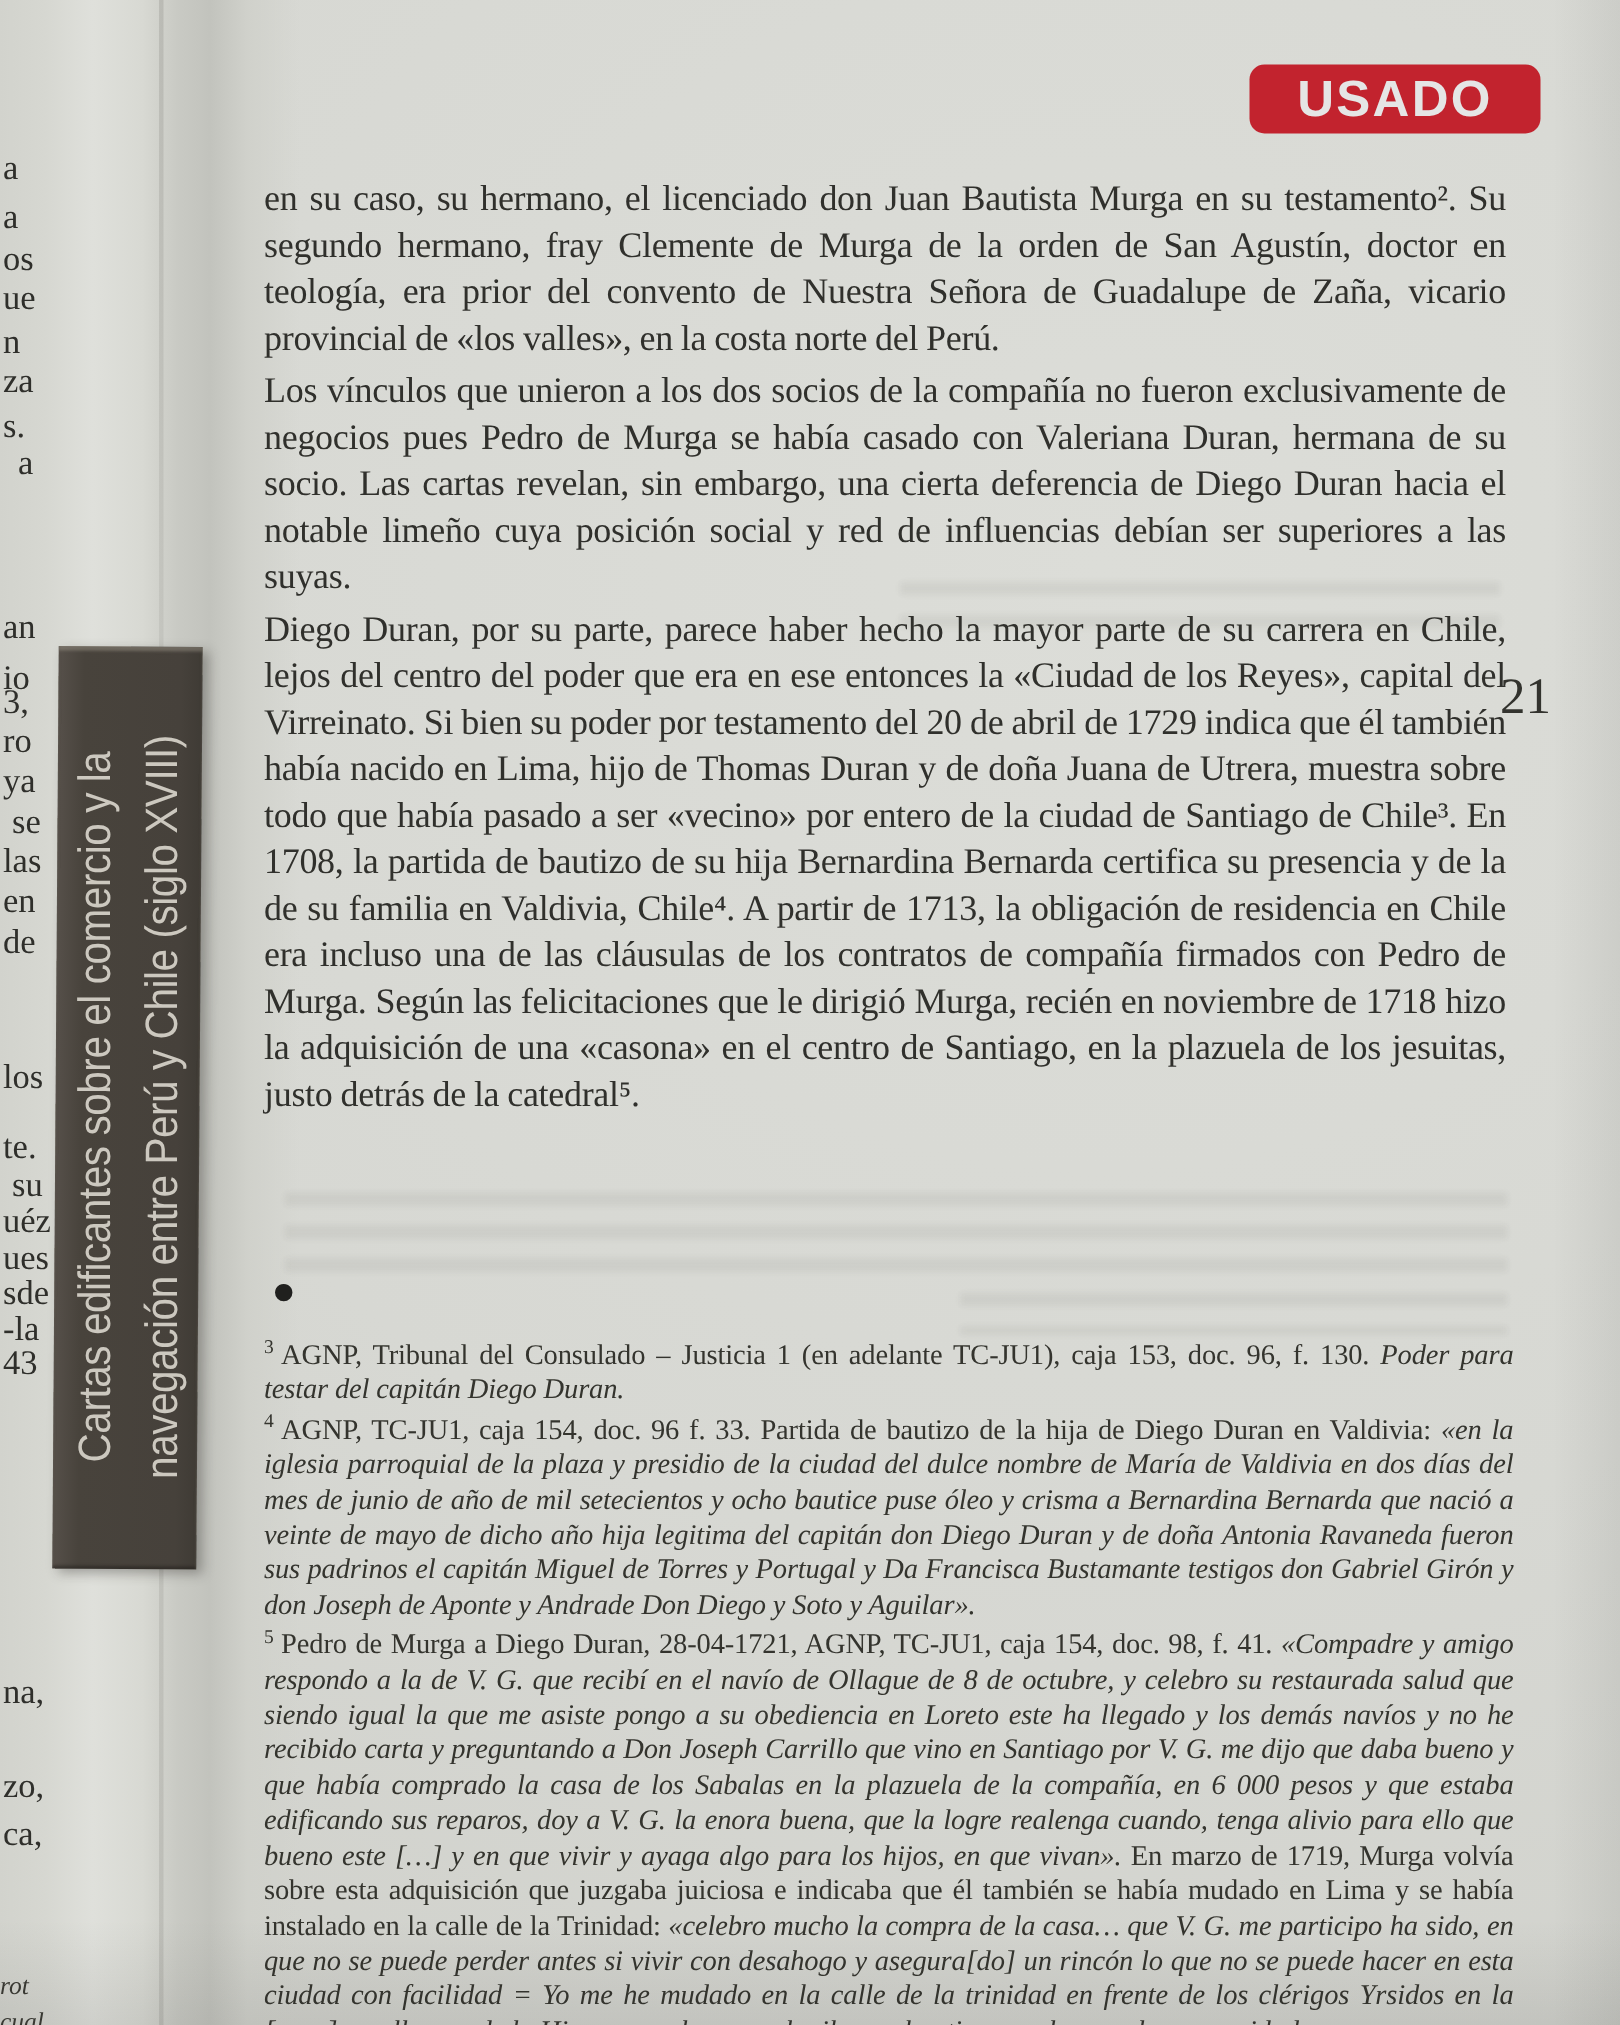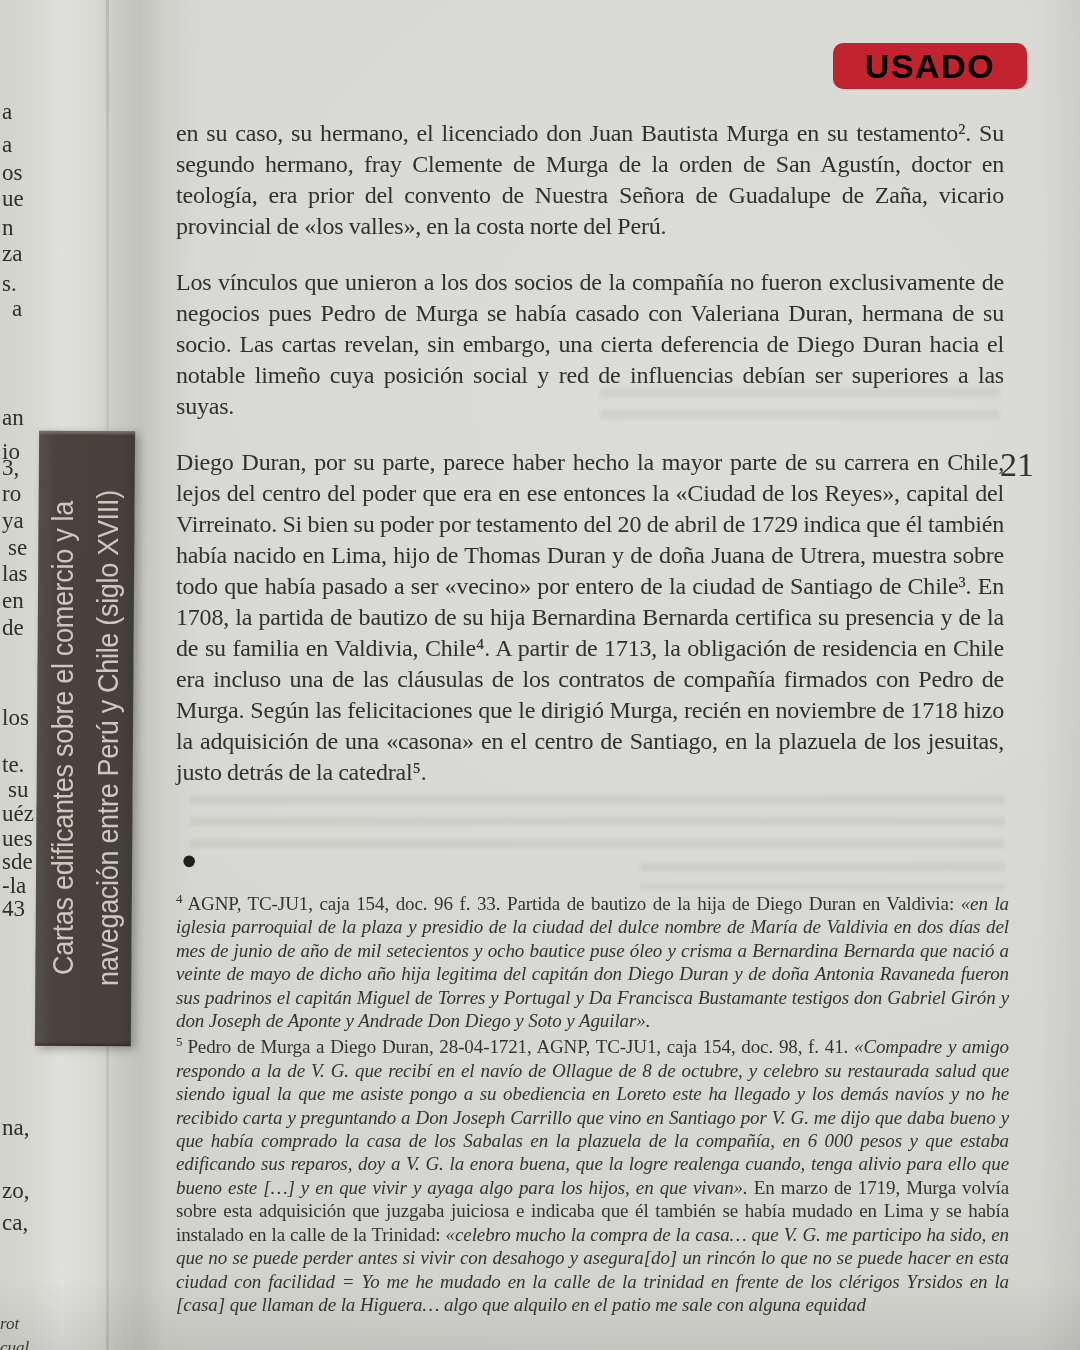--- a/index.html
+++ b/index.html
@@ -49,32 +49,32 @@
   
   .running-header{
     position:absolute;left:176px;top:40px;width:660px;
     font-style:italic;font-size:21px;color:#3a3a35;letter-spacing:.1px;
   }
   .usado-badge{
     position:absolute;left:833px;top:43px;width:194px;height:46px;
     background:#c2232e;border-radius:10px;
     display:flex;align-items:center;justify-content:center;
     font-family:"Liberation Sans","DejaVu Sans",sans-serif;
-    font-weight:700;font-size:34px;letter-spacing:1.5px;color:#000000;
+    font-weight:700;font-size:34px;letter-spacing:1.5px;color:#e5e5e5;
   }
   .page-num{position:absolute;left:1000px;top:446px;font-size:34px;color:#33332e;}
 
   
   .body-text{
     position:absolute;left:176px;top:118px;width:828px;
     font-size:24px;line-height:31px;color:#30302c;
     text-align:justify;letter-spacing:-.2px;word-spacing:-.5px;
   }
   .body-text p{margin:0;}
-  .body-text p + p{margin-top:25px;}
+  .body-text p + p{margin-top:4px;}
 
   .bullet{position:absolute;left:181px;top:847px;font-size:27px;line-height:27px;color:#20201e;}
 
   .footnotes{
     position:absolute;left:176px;top:892px;width:833px;
     font-size:19px;line-height:23.4px;color:#34342e;
     text-align:justify;letter-spacing:-.1px;
   }
   .fn{margin:0;}
   .fn + .fn{margin-top:3px;}
@@ -141,19 +141,20 @@
 
   <div class="body-text">
     <p>en su caso, su hermano, el licenciado don Juan Bautista Murga en su testamento². Su segundo hermano, fray Clemente de Murga de la orden de San Agustín, doctor en teología, era prior del convento de Nuestra Señora de Guadalupe de Zaña, vicario provincial de «los valles», en la costa norte del Perú.</p>
     <p>Los vínculos que unieron a los dos socios de la compañía no fueron exclusivamente de negocios pues Pedro de Murga se había casado con Valeriana Duran, hermana de su socio. Las cartas revelan, sin embargo, una cierta deferencia de Diego Duran hacia el notable limeño cuya posición social y red de influencias debían ser superiores a las suyas.</p>
     <p>Diego Duran, por su parte, parece haber hecho la mayor parte de su carrera en Chile, lejos del centro del poder que era en ese entonces la «Ciudad de los Reyes», capital del Virreinato. Si bien su poder por testamento del 20 de abril de 1729 indica que él también había nacido en Lima, hijo de Thomas Duran y de doña Juana de Utrera, muestra sobre todo que había pasado a ser «vecino» por entero de la ciudad de Santiago de Chile³. En 1708, la partida de bautizo de su hija Bernardina Bernarda certifica su presencia y de la de su familia en Valdivia, Chile⁴. A partir de 1713, la obligación de residencia en Chile era incluso una de las cláusulas de los contratos de compañía firmados con Pedro de Murga. Según las felicitaciones que le dirigió Murga, recién en noviembre de 1718 hizo la adquisición de una «casona» en el centro de Santiago, en la plazuela de los jesuitas, justo detrás de la catedral⁵.</p>
   </div>
 
   <div class="bullet">●</div>
 
   <div class="footnotes">
+    <p class="fn"><sup>3</sup><span><span>AGNP, Tribunal del Consulado – Justicia 1 (en adelante TC-JU1), caja 153, doc. 96, f. 130. </span><i>Poder para testar del capitán Diego Duran.</i></span></p>
     <p class="fn"><sup>4</sup><span><span>AGNP, TC-JU1, caja 154, doc. 96 f. 33. Partida de bautizo de la hija de Diego Duran en Valdivia: </span><i>«en la iglesia parroquial de la plaza y presidio de la ciudad del dulce nombre de María de Valdivia en dos días del mes de junio de año de mil setecientos y ocho bautice puse óleo y crisma a Bernardina Bernarda que nació a veinte de mayo de dicho año hija legitima del capitán don Diego Duran y de doña Antonia Ravaneda fueron sus padrinos el capitán Miguel de Torres y Portugal y Da Francisca Bustamante testigos don Gabriel Girón y don Joseph de Aponte y Andrade Don Diego y Soto y Aguilar».</i></span></p>
     <p class="fn"><sup>5</sup><span><span>Pedro de Murga a Diego Duran, 28-04-1721, AGNP, TC-JU1, caja 154, doc. 98, f. 41. </span><i>«Compadre y amigo respondo a la de V. G. que recibí en el navío de Ollague de 8 de octubre, y celebro su restaurada salud que siendo igual la que me asiste pongo a su obediencia en Loreto este ha llegado y los demás navíos y no he recibido carta y preguntando a Don Joseph Carrillo que vino en Santiago por V. G. me dijo que daba bueno y que había comprado la casa de los Sabalas en la plazuela de la compañía, en 6 000 pesos y que estaba edificando sus reparos, doy a V. G. la enora buena, que la logre realenga cuando, tenga alivio para ello que bueno este […] y en que vivir y ayaga algo para los hijos, en que vivan».</i><span> En marzo de 1719, Murga volvía sobre esta adquisición que juzgaba juiciosa e indicaba que él también se había mudado en Lima y se había instalado en la calle de la Trinidad: </span><i>«celebro mucho la compra de la casa… que V. G. me participo ha sido, en que no se puede perder antes si vivir con desahogo y asegura[do] un rincón lo que no se puede hacer en esta ciudad con facilidad = Yo me he mudado en la calle de la trinidad en frente de los clérigos Yrsidos en la [casa] que llaman de la Higuera… algo que alquilo en el patio me sale con alguna equidad</i></span></p>
   </div>
 
   <div class="edge-shade-right"></div>
   <div class="edge-shade-bottom"></div>
 </div>
 
 </body></html>

